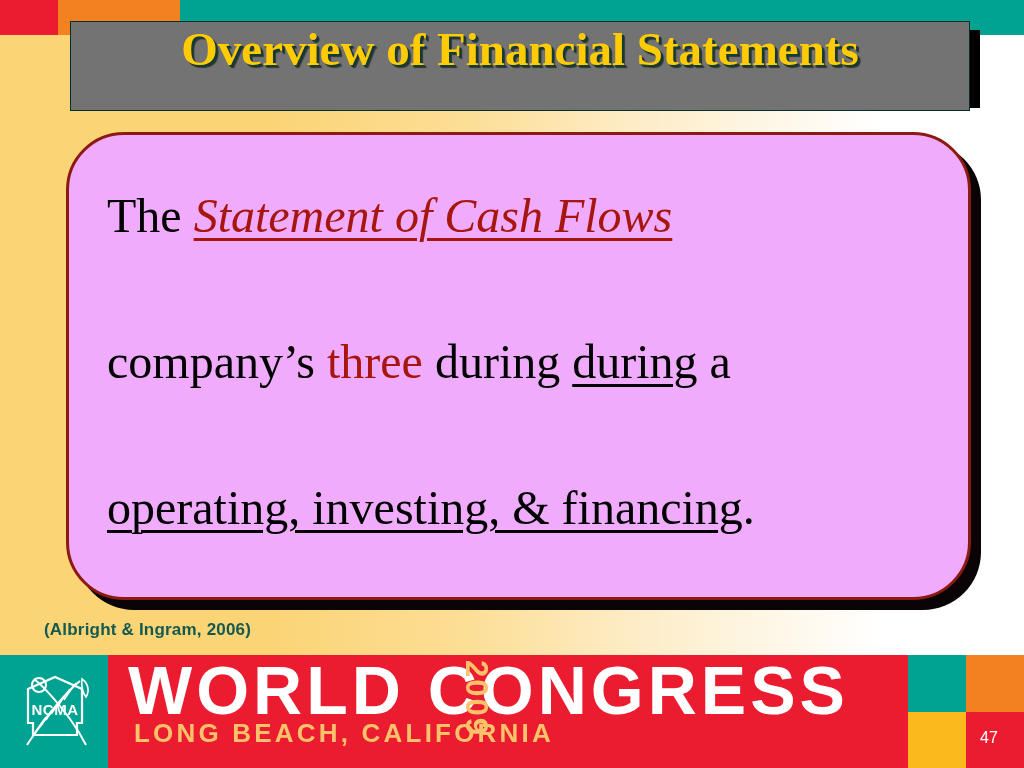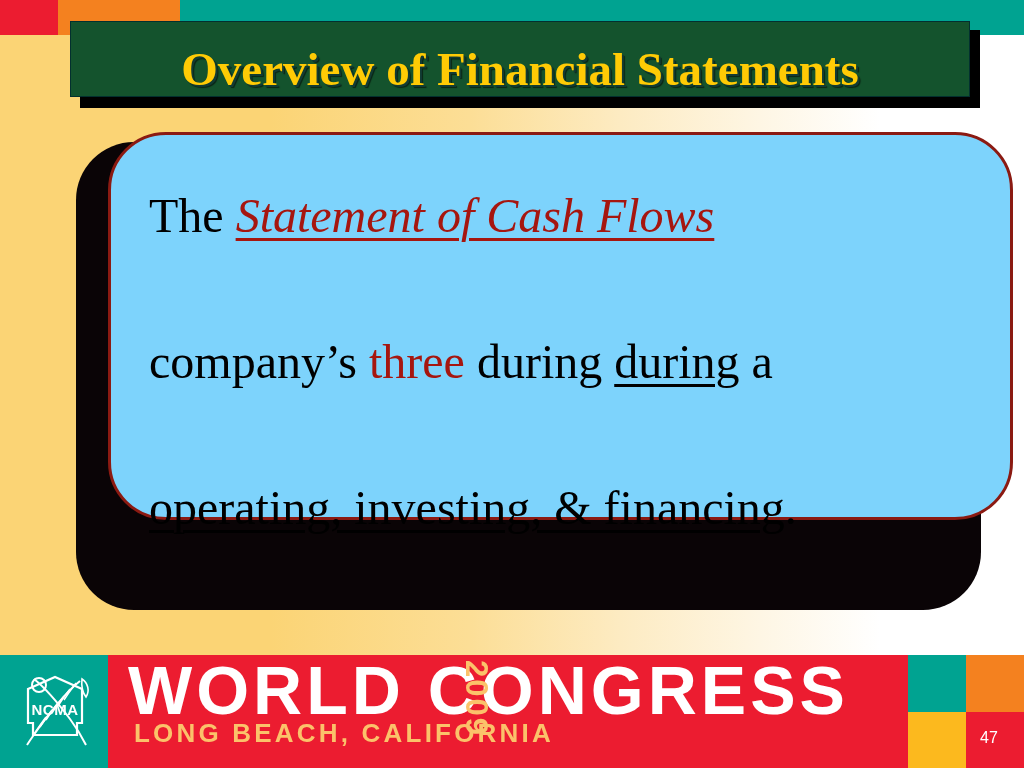--- a/index.html
+++ b/index.html
@@ -73,26 +73,26 @@
     top: 30px;
     width: 900px;
     height: 78px;
     background: #000000;
   }
   .title-box {
     position: absolute;
     left: 70px;
     top: 21px;
     width: 900px;
-    height: 76px;
-    background: #14532d;
+    height: 90px;
+    background: #737373;
     border: 1px solid #03302f;
     box-sizing: border-box;
     display: flex;
-    align-items: flex-end;
+    align-items: flex-start;
     justify-content: center;
   }
   .title-text {
     font-family: "Liberation Serif", serif;
     font-size: 47px;
     font-weight: bold;
     color: #FFCB05;
     letter-spacing: 0px;
     white-space: nowrap;
     text-shadow:
@@ -108,27 +108,26 @@
     width: 905px;
     height: 468px;
     background: #0a0406;
     border-radius: 58px;
   }
   .content-box {
     position: absolute;
     left: 66px;
     top: 132px;
     width: 905px;
-    height: 388px;
-    background: #7dd3fc;
+    height: 468px;
+    background: #f0abfc;
     border: 3px solid #8B1A12;
     border-radius: 58px;
     box-sizing: border-box;
     padding: 44px 40px 0 20px;
-    margin-left: 42px;
   }
   .body-text {
     font-family: "Liberation Serif", serif;
     font-size: 48px;
     line-height: 73px;
     color: #000000;
     padding-left: 18px;
   }
   .em-red {
     color: #A6160F;
@@ -263,20 +262,21 @@
   <div class="content-box">
     <div class="body-text">
       <span>The </span><span class="em-red">Statement of Cash Flows</span><br>
       <br>
       <span>company’s </span><span class="word-red">three</span><span> during </span><span class="u-black">during</span><span> a</span><br>
       <br>
       <span class="u-black">operating, investing, &amp; financing</span><span>.</span>
     </div>
   </div>
 
+  <div class="citation">(Albright &amp; Ingram, 2006)</div>
 
   <div class="banner"></div>
   <div class="logo-block"></div>
 
   <svg class="logo-mark" viewBox="0 0 82 97">
 
     <path d="M14 26 L41 14 L68 26 L68 60 L63 60 L63 72 L19 72 L19 60 L14 60 Z" fill="none" stroke="#ffffff" stroke-width="2.2"></path>
 
     <path d="M66 18 C56 26 42 42 30 58 C24 66 18 74 13 82" fill="none" stroke="#ffffff" stroke-width="2"></path>
     <path d="M62 20 C58 25 54 31 50 37" fill="none" stroke="#ffffff" stroke-width="1.4"></path>

